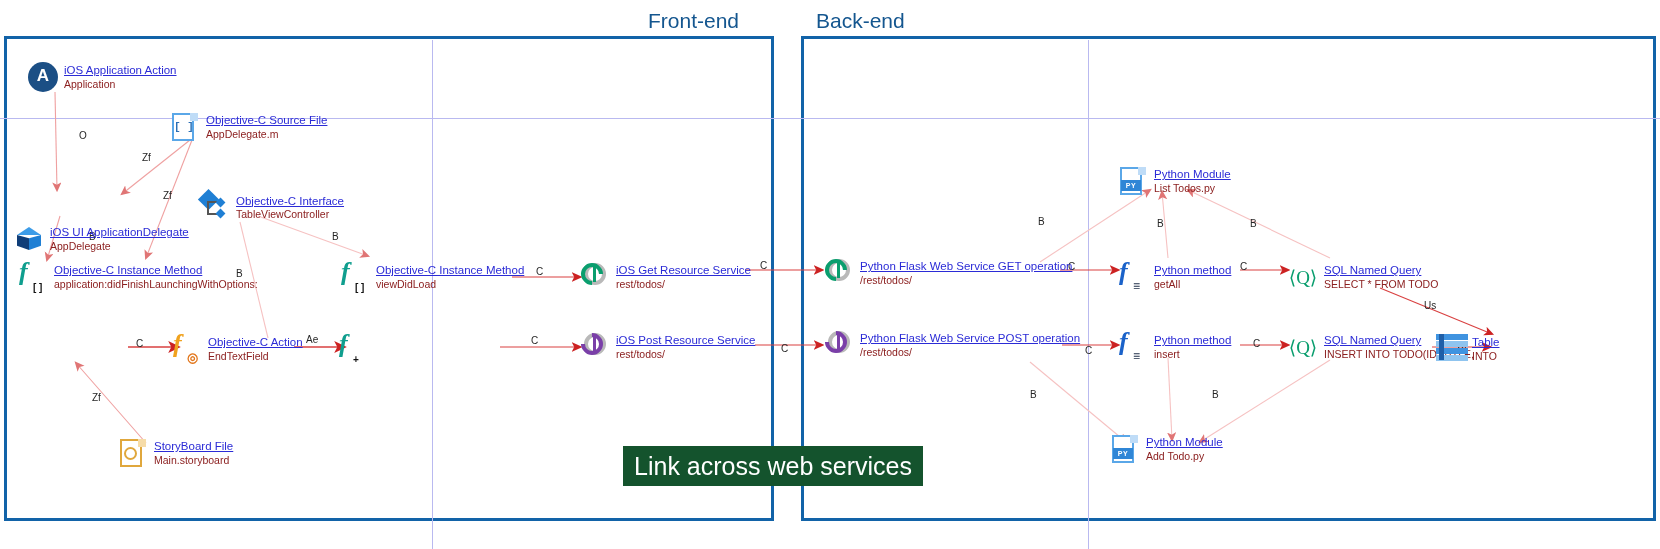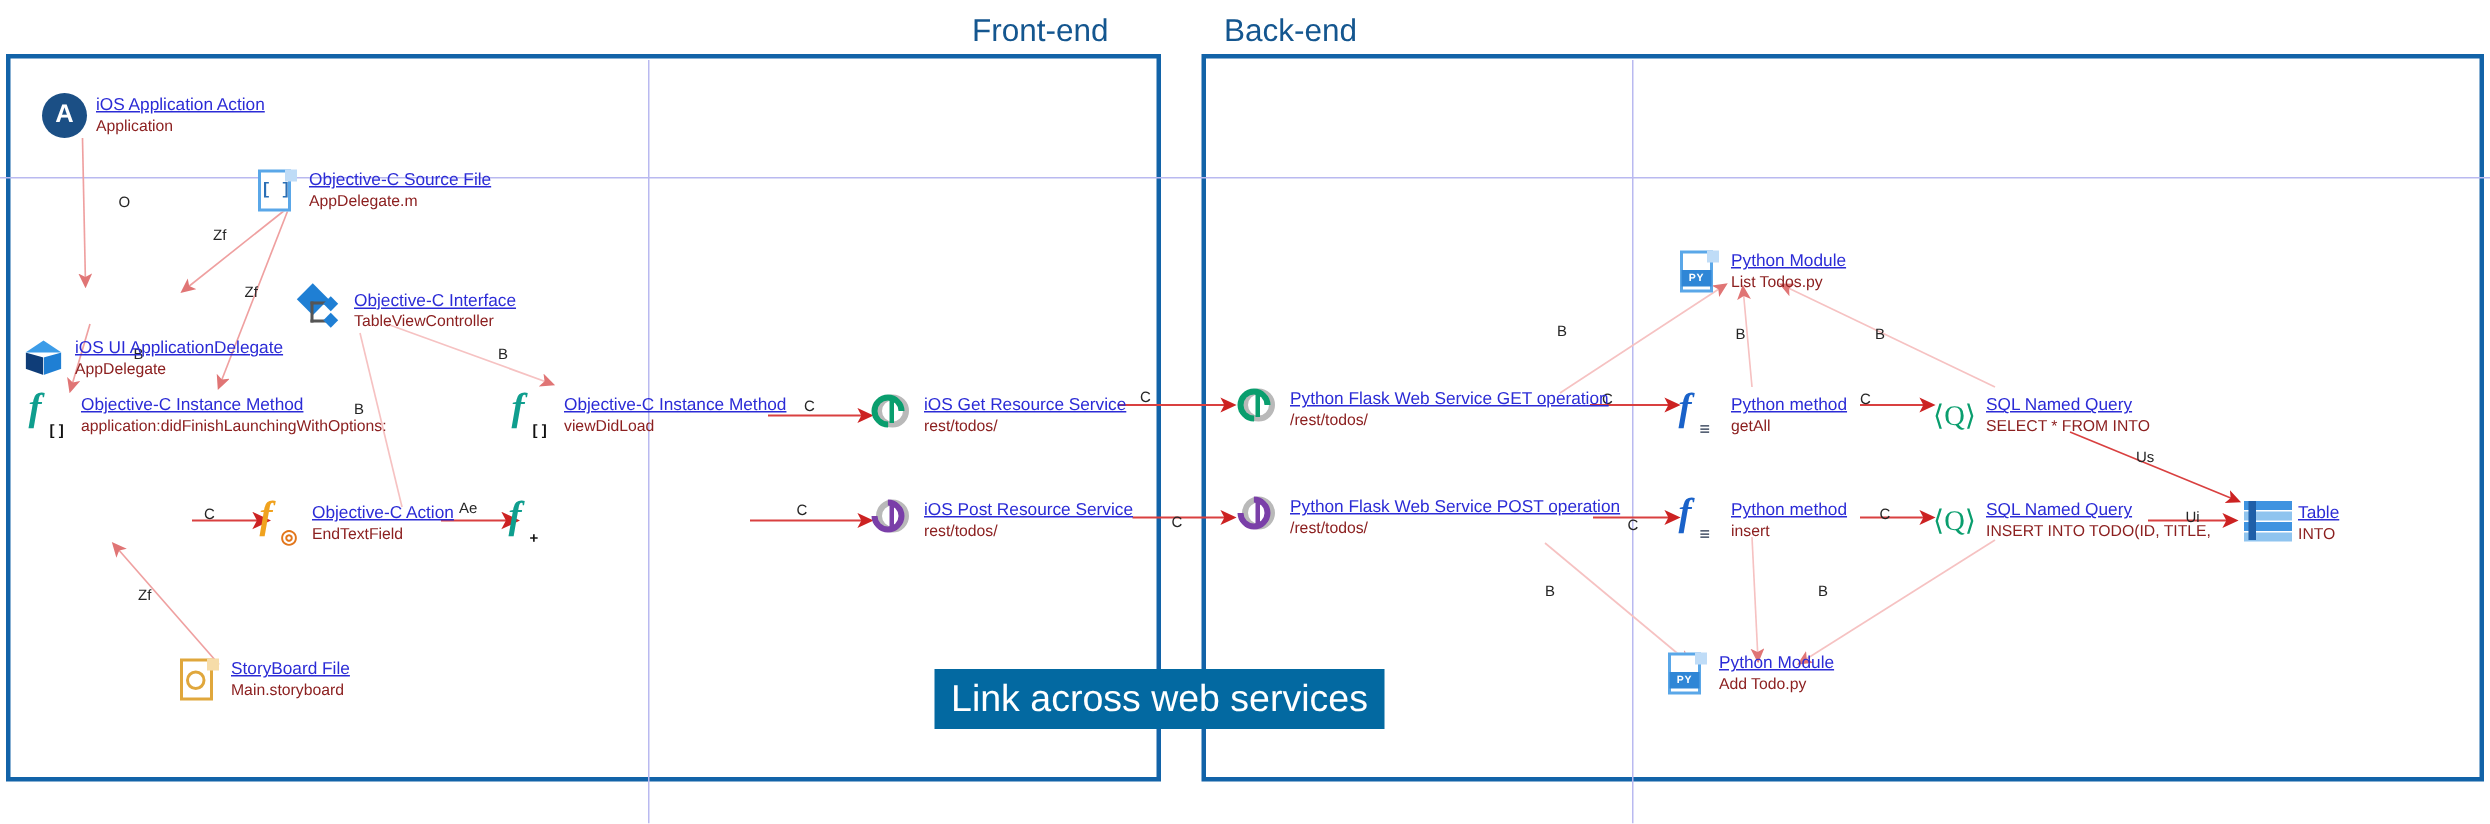--- a/index.html
+++ b/index.html
@@ -23,21 +23,21 @@
   .node{position:absolute;display:flex;align-items:center;gap:6px;white-space:nowrap;}
   .node .ico{flex:0 0 auto;width:30px;height:30px;position:relative;}
   .node .txt{display:flex;flex-direction:column;line-height:1.15;}
   .node .title{font-size:11.5px;color:#2b2bd6;text-decoration:underline;}
   .node .sub{font-size:10.5px;color:#8c2020;}
 
   
   .elab{position:absolute;font-size:10px;color:#262626;}
 
   
-  .banner{position:absolute;background:#0369a1;color:#ffffff;
+  .banner{position:absolute;background:#14532d;color:#ffffff;
           font-size:25px;display:flex;align-items:center;justify-content:center;
           padding:0 4px;box-sizing:border-box;}
 
   
   
   .ic-appstore{border-radius:50%;background:#1b4f85;display:flex;align-items:center;
                justify-content:center;color:#fff;font-size:17px;font-weight:bold;}
   .ic-appstore .glyph{transform:translateY(-1px);}
 
   
@@ -416,33 +416,33 @@
     <span class="txt">
       <span class="title">Python method</span>
       <span class="sub">insert</span>
     </span>
   </div>
 
   <div class="node" style="left:1288px;top:262px;">
     <span class="ico ic-q">⟨Q⟩</span>
     <span class="txt">
       <span class="title">SQL Named Query</span>
-      <span class="sub">SELECT * FROM INTO</span>
+      <span class="sub">SELECT * FROM TODO</span>
     </span>
   </div>
 
   <div class="node" style="left:1288px;top:332px;">
     <span class="ico ic-q">⟨Q⟩</span>
     <span class="txt">
       <span class="title">SQL Named Query</span>
       <span class="sub">INSERT INTO TODO(ID, TITLE,</span>
     </span>
   </div>
 
-  <div class="node" style="left:1496px;top:334px;">
+  <div class="node" style="left:1436px;top:334px;">
     <span class="ico ic-tbl">
       <i></i>
         <i></i>
         <i></i>
         <i></i>
         <span class="lc"></span>
     </span>
     <span class="txt">
       <span class="title">Table</span>
       <span class="sub">INTO</span>

